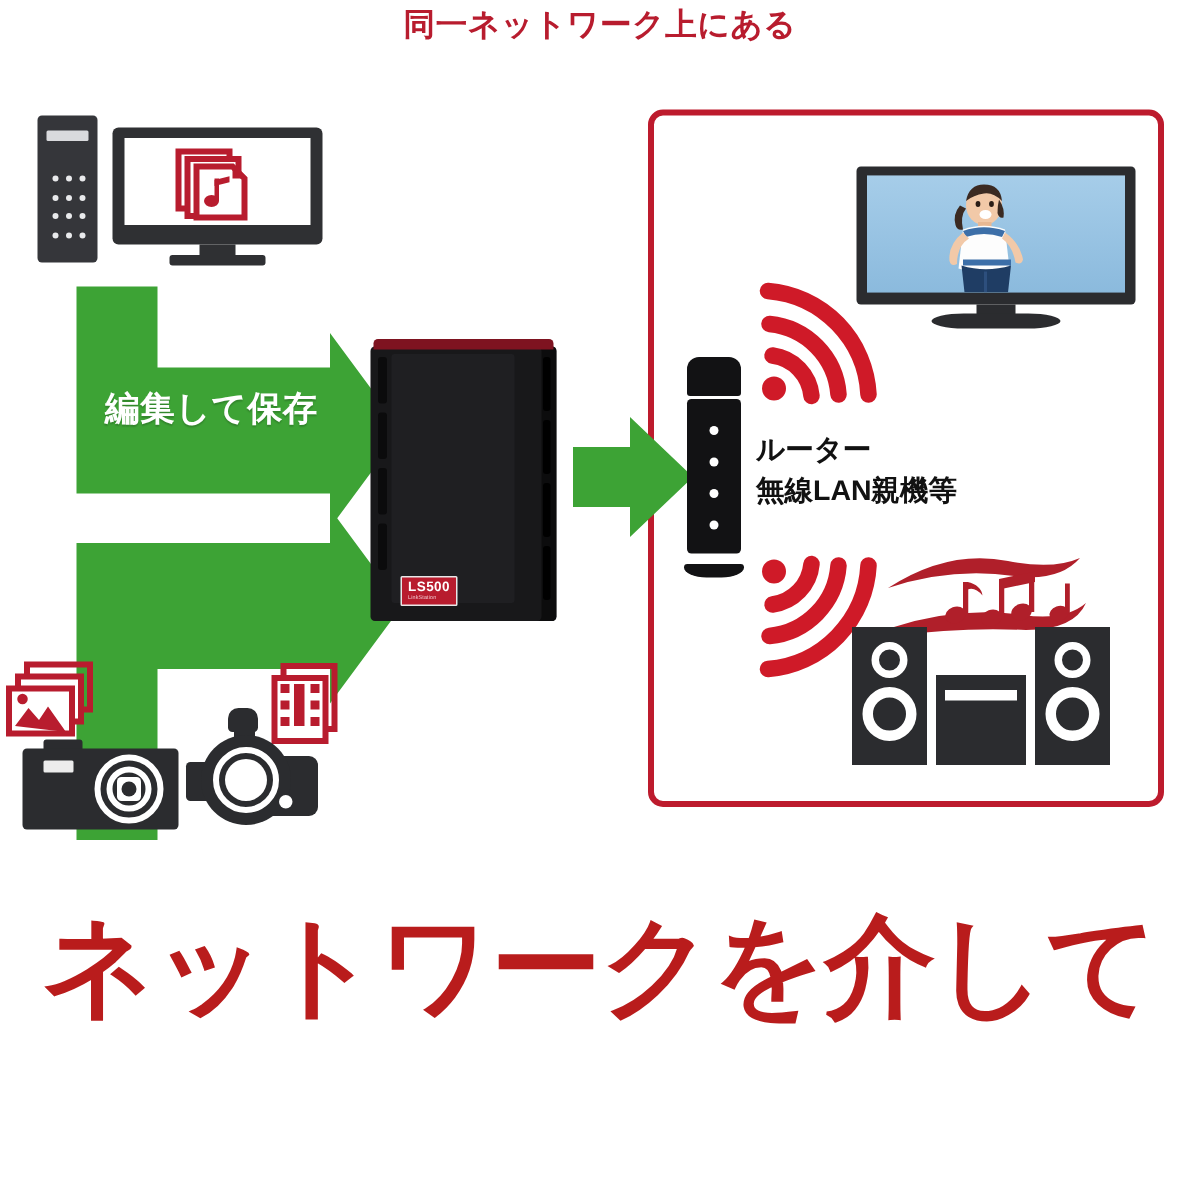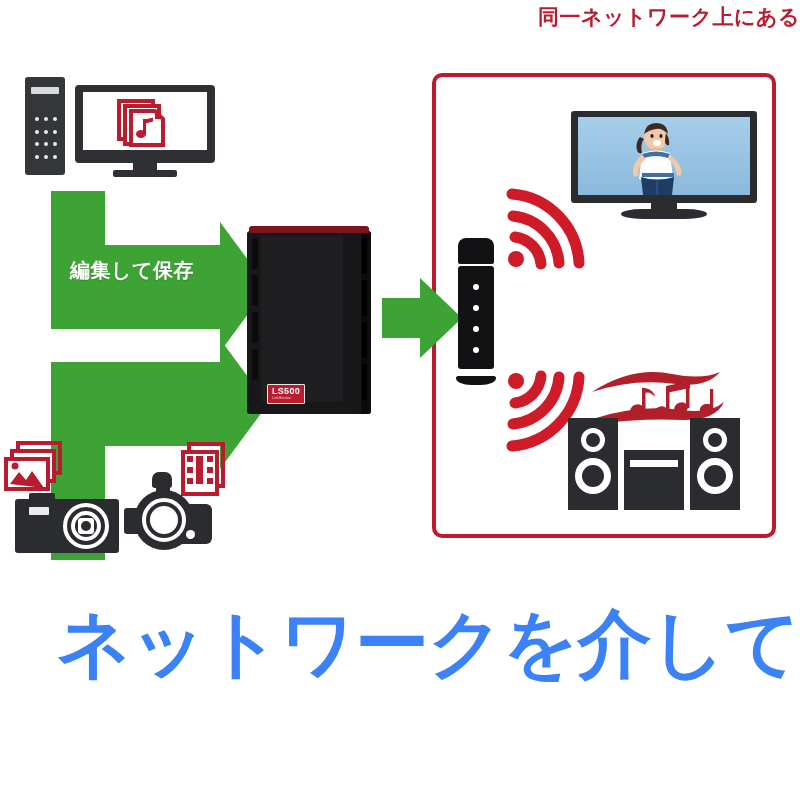--- a/index.html
+++ b/index.html
@@ -7,21 +7,21 @@
     width: 800px; height: 800px;
     background: #ffffff;
     font-family: "Liberation Sans", sans-serif;
     overflow: hidden;
   }
   #stage { position: relative; width: 800px; height: 800px; background: #fff; }
 
   
   .header-text {
     position: absolute; left: 0; top: 4px; width: 800px;
-    text-align: right;
+    text-align: center;
     color: #b81c2e;
     font-weight: bold;
     font-size: 21px;
     line-height: 1.28;
     letter-spacing: 0.5px;
   }
   .header-text div { white-space: nowrap; }
 
   
   .dlna-box {
@@ -29,37 +29,37 @@
     left: 432px; top: 73px;
     width: 344px; height: 465px;
     border: 4px solid #bd1b2d;
     border-radius: 10px;
     background: #ffffff;
   }
 
   
   .headline {
     position: absolute; left: 0; top: 604px; width: 800px;
-    text-align: right; color: #3b82f6;
+    text-align: center; color: #b91c1c;
     font-weight: bold;
     font-size: 74px;
     line-height: 1.08;
     letter-spacing: -1px;
   }
   .headline div { white-space: nowrap; }
 
   
   .svg-layer { position: absolute; left: 0; top: 0; width: 800px; height: 800px; pointer-events: none; }
 
   
   .arrow-label {
     position: absolute;
     color: #ffffff;
     font-weight: bold;
-    font-size: 20px;
+    font-size: 23px;
     letter-spacing: 0.5px;
     white-space: nowrap;
     text-shadow: 0 1px 1px rgba(0,0,0,.18);
   }
   #label-edit { left: 70px; top: 257px; }
   #label-usb  { left: 96px; top: 373px; }
 
   
   .router-caption {
     position: absolute; left: 504px; top: 288px;
@@ -344,20 +344,22 @@
     <div class="leds">
       <i></i>
         <i></i>
         <i></i>
         <i></i>
     </div>
     <div class="base"></div>
   </div>
 
   <div class="router-caption">
+    <div>ルーター</div>
+    <div>無線LAN親機等</div>
   </div>
 
   <svg class="svg-layer" viewBox="0 0 800 800">
 
     <g fill="none" stroke="#cf1a28" stroke-width="11" stroke-linecap="round">
       <path d="M515,237 a30,30 0 0 1 26,27"></path>
       <path d="M513,216 a51,51 0 0 1 46,47"></path>
       <path d="M512,194 a73,73 0 0 1 67,69"></path>
     </g>
     <circle cx="516" cy="259" r="8" fill="#cf1a28"></circle>

